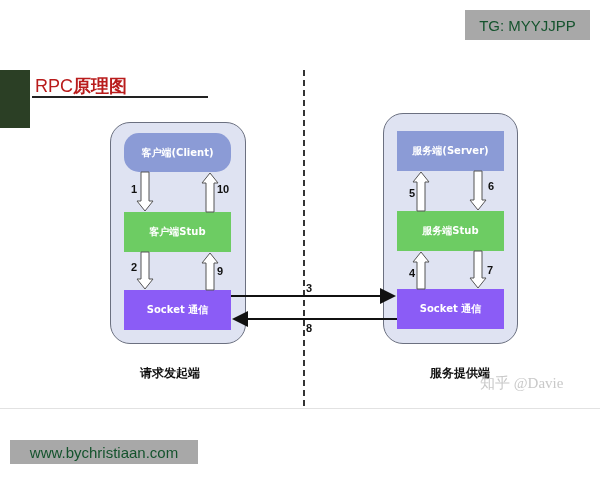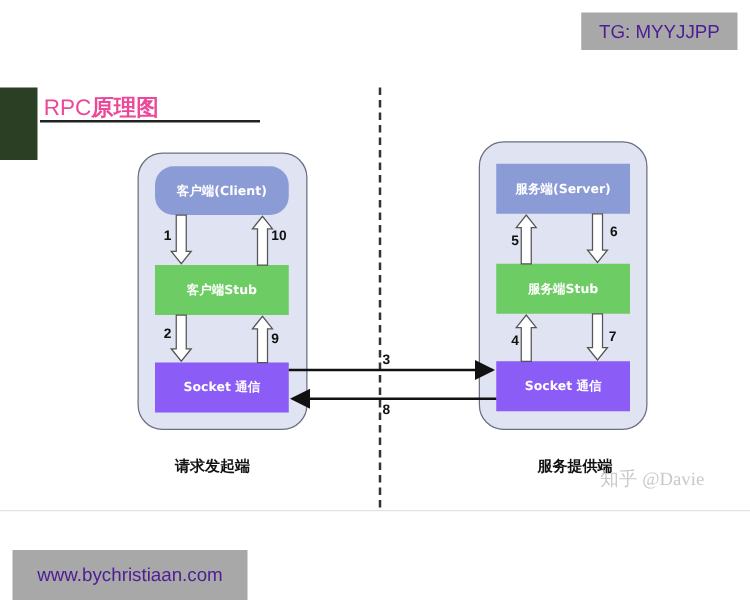--- a/index.html
+++ b/index.html
@@ -1,35 +1,35 @@
 <!DOCTYPE html>
 <html><head>
 <meta charset="utf-8">
 <style>
   html, body { margin:0; padding:0; }
   body { width:600px; height:480px; background:#ffffff; position:relative; overflow:hidden;
          font-family:"DejaVu Sans", "Liberation Sans", sans-serif; }
   .abs { position:absolute; }
   .side-bar { left:0; top:70px; width:30px; height:58px; background:#2b3f25; }
-  .title { left:35px; top:74px; font-size:18px; color:#ec4899; white-space:nowrap; }
+  .title { left:35px; top:74px; font-size:18px; color:#b91c1c; white-space:nowrap; }
   .title .en { font-family:"Liberation Sans", sans-serif; font-weight:normal; }
   .title .zh { font-weight:bold; }
   .title-rule { left:32px; top:96px; width:176px; height:2px; background:#222; }
   .container { background:#dfe3f2; border:1.5px solid #6b7080; border-radius:20px; box-sizing:border-box; }
   .box { display:flex; align-items:center; justify-content:center; color:#ffffff; font-weight:bold;
          font-size:10px; white-space:nowrap; }
   .client { background:#8b9bd6; }
   .stub { background:#6dcc63; }
   .socket { background:#8b5cf6; }
   .num { font-size:11px; font-weight:bold; color:#111; font-family:"Liberation Sans", sans-serif; }
   .side-label { font-size:12px; font-weight:bold; color:#111; white-space:nowrap; }
   .dashed { left:303px; top:70px; width:0; height:336px; border-left:2px dashed #333; }
   .sep { left:0; top:408px; width:600px; height:1px; background:#e2e2e2; }
   .watermark { font-size:15px; color:#c9c9c9; white-space:nowrap; font-family:Liberation Serif, serif; }
-  .badge { background:#a8a8a8; color:#4c1d95; font-family:"Liberation Sans", sans-serif;
+  .badge { background:#a8a8a8; color:#14532d; font-family:"Liberation Sans", sans-serif;
            display:flex; align-items:center; justify-content:center; white-space:nowrap; }
   svg { position:absolute; left:0; top:0; overflow:visible; }
 </style>
 </head>
 <body>
 
 <div class="abs side-bar"></div>
 <div class="abs title">
   <span class="en">RPC</span><span class="zh">原理图</span>
 </div>
@@ -118,15 +118,15 @@
 <div class="abs num" style="left:306px; top:322px;">8</div>
 
 <div class="abs side-label" style="left:140px; top:365px;">请求发起端</div>
 <div class="abs side-label" style="left:430px; top:365px;">服务提供端</div>
 
 <div class="abs watermark" style="left:480px; top:374px;">知乎 @Davie</div>
 <div class="abs sep"></div>
 <div class="abs badge" style="left:465px; top:10px; width:125px; height:30px; font-size:15px;">
   <span>TG: MYYJJPP</span>
 </div>
-<div class="abs badge" style="left:10px; top:440px; width:188px; height:40px; font-size:15px;">
+<div class="abs badge" style="left:10px; top:440px; width:188px; height:24px; font-size:15px;">
   <span>www.bychristiaan.com</span>
 </div>
 
 </body></html>

